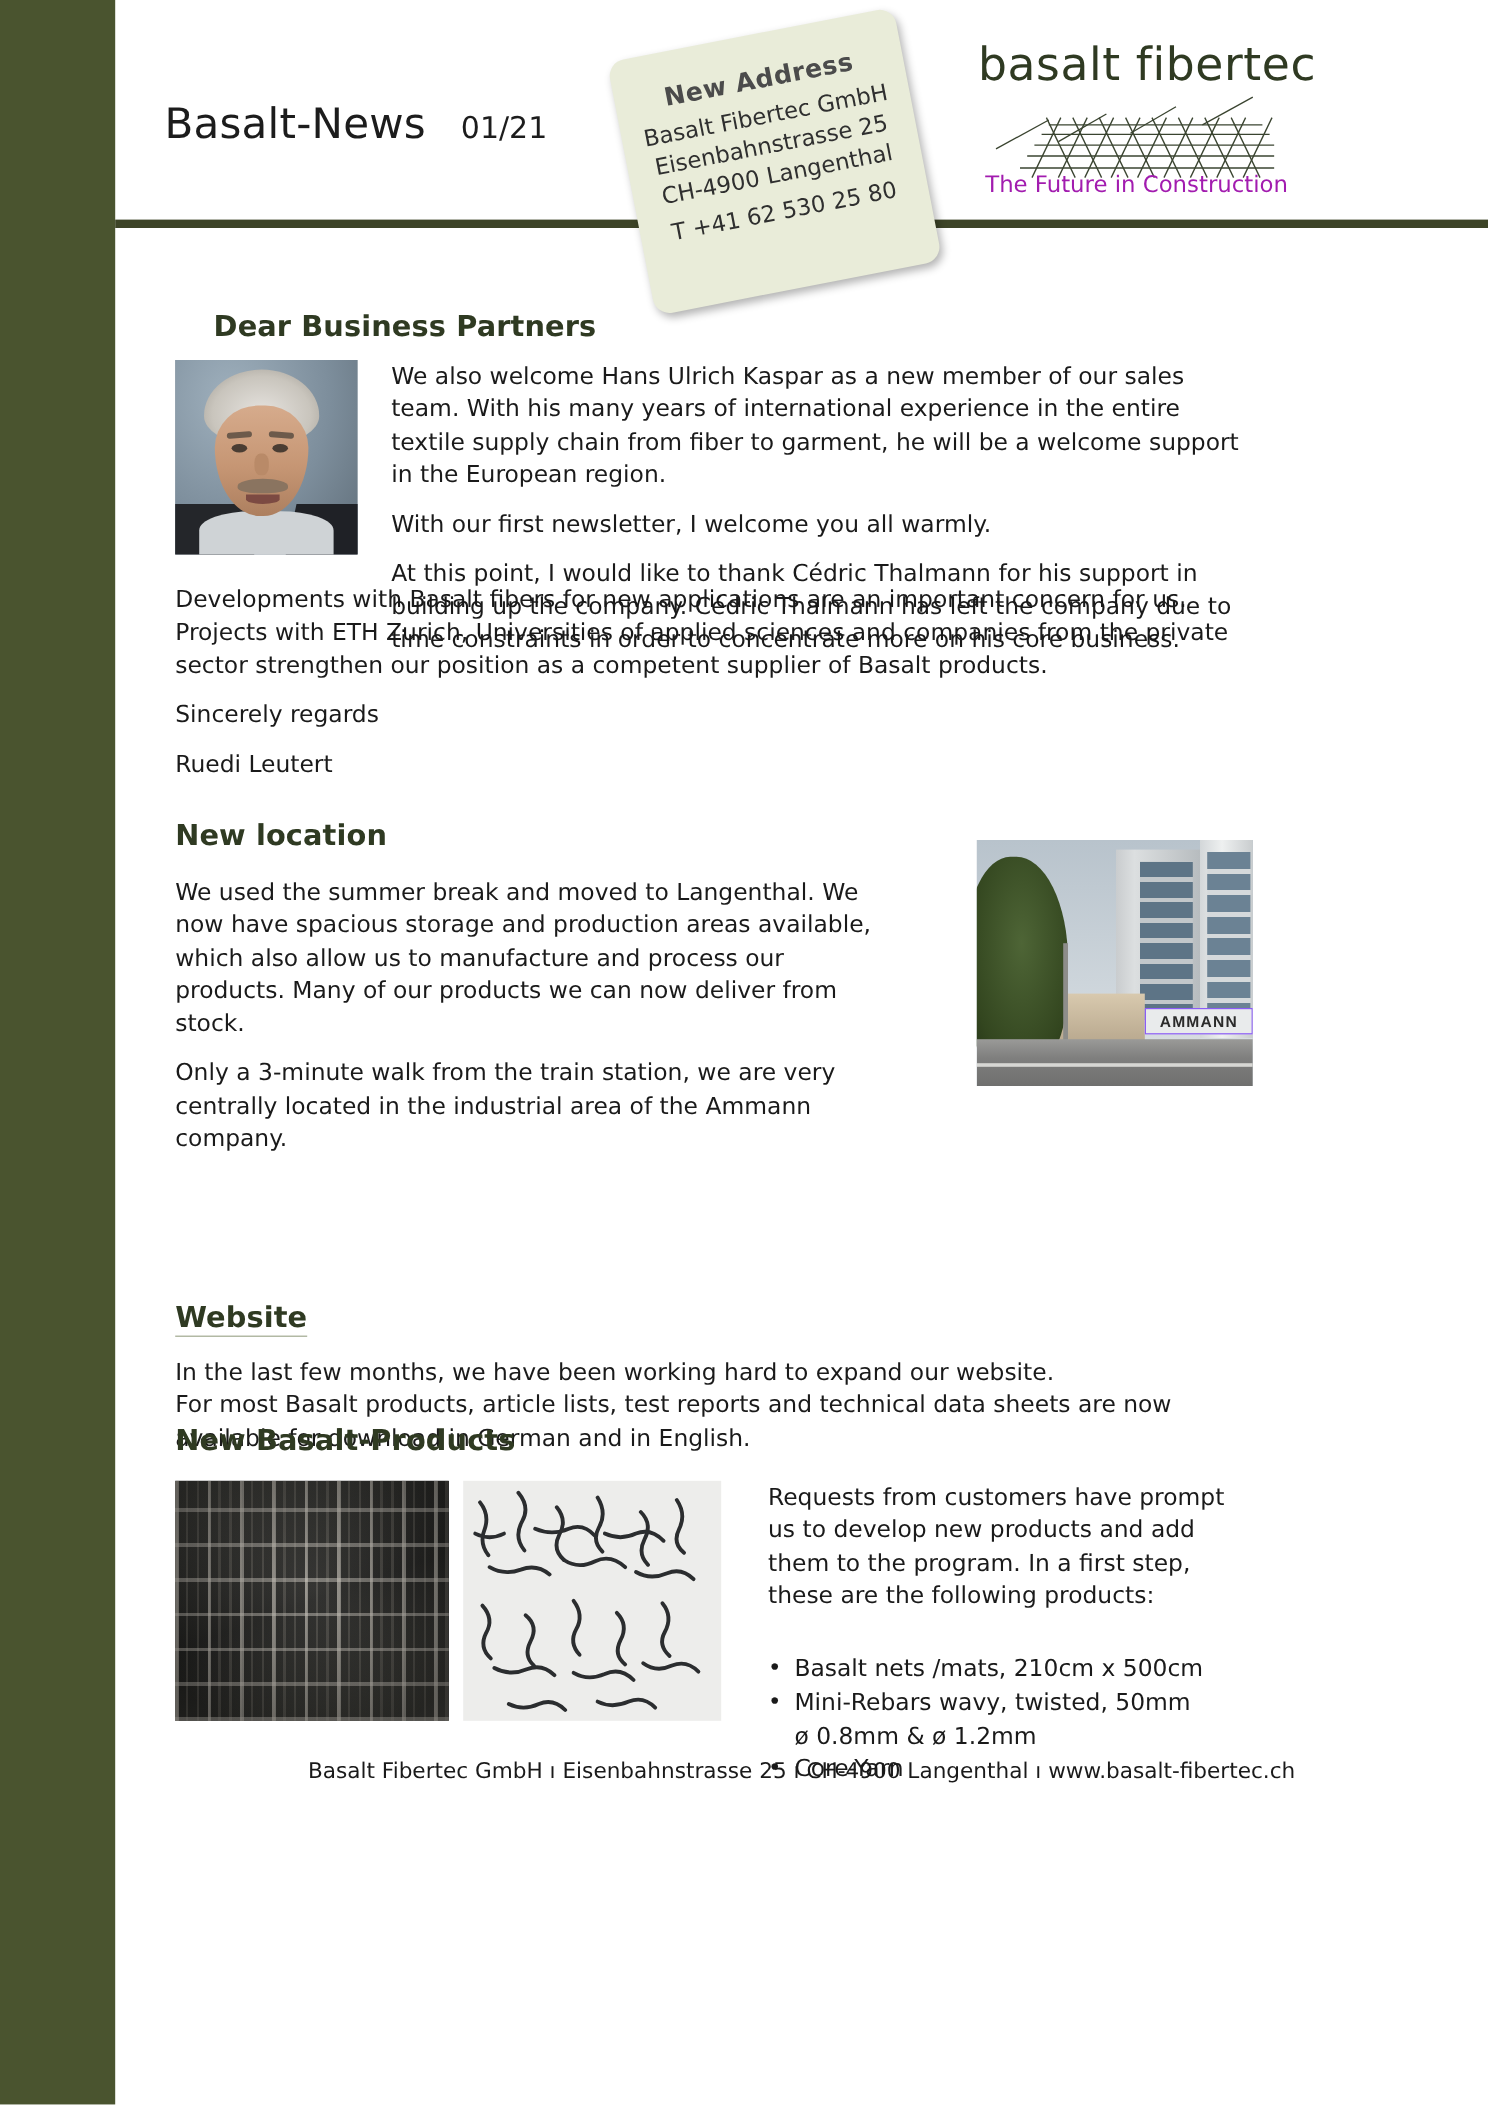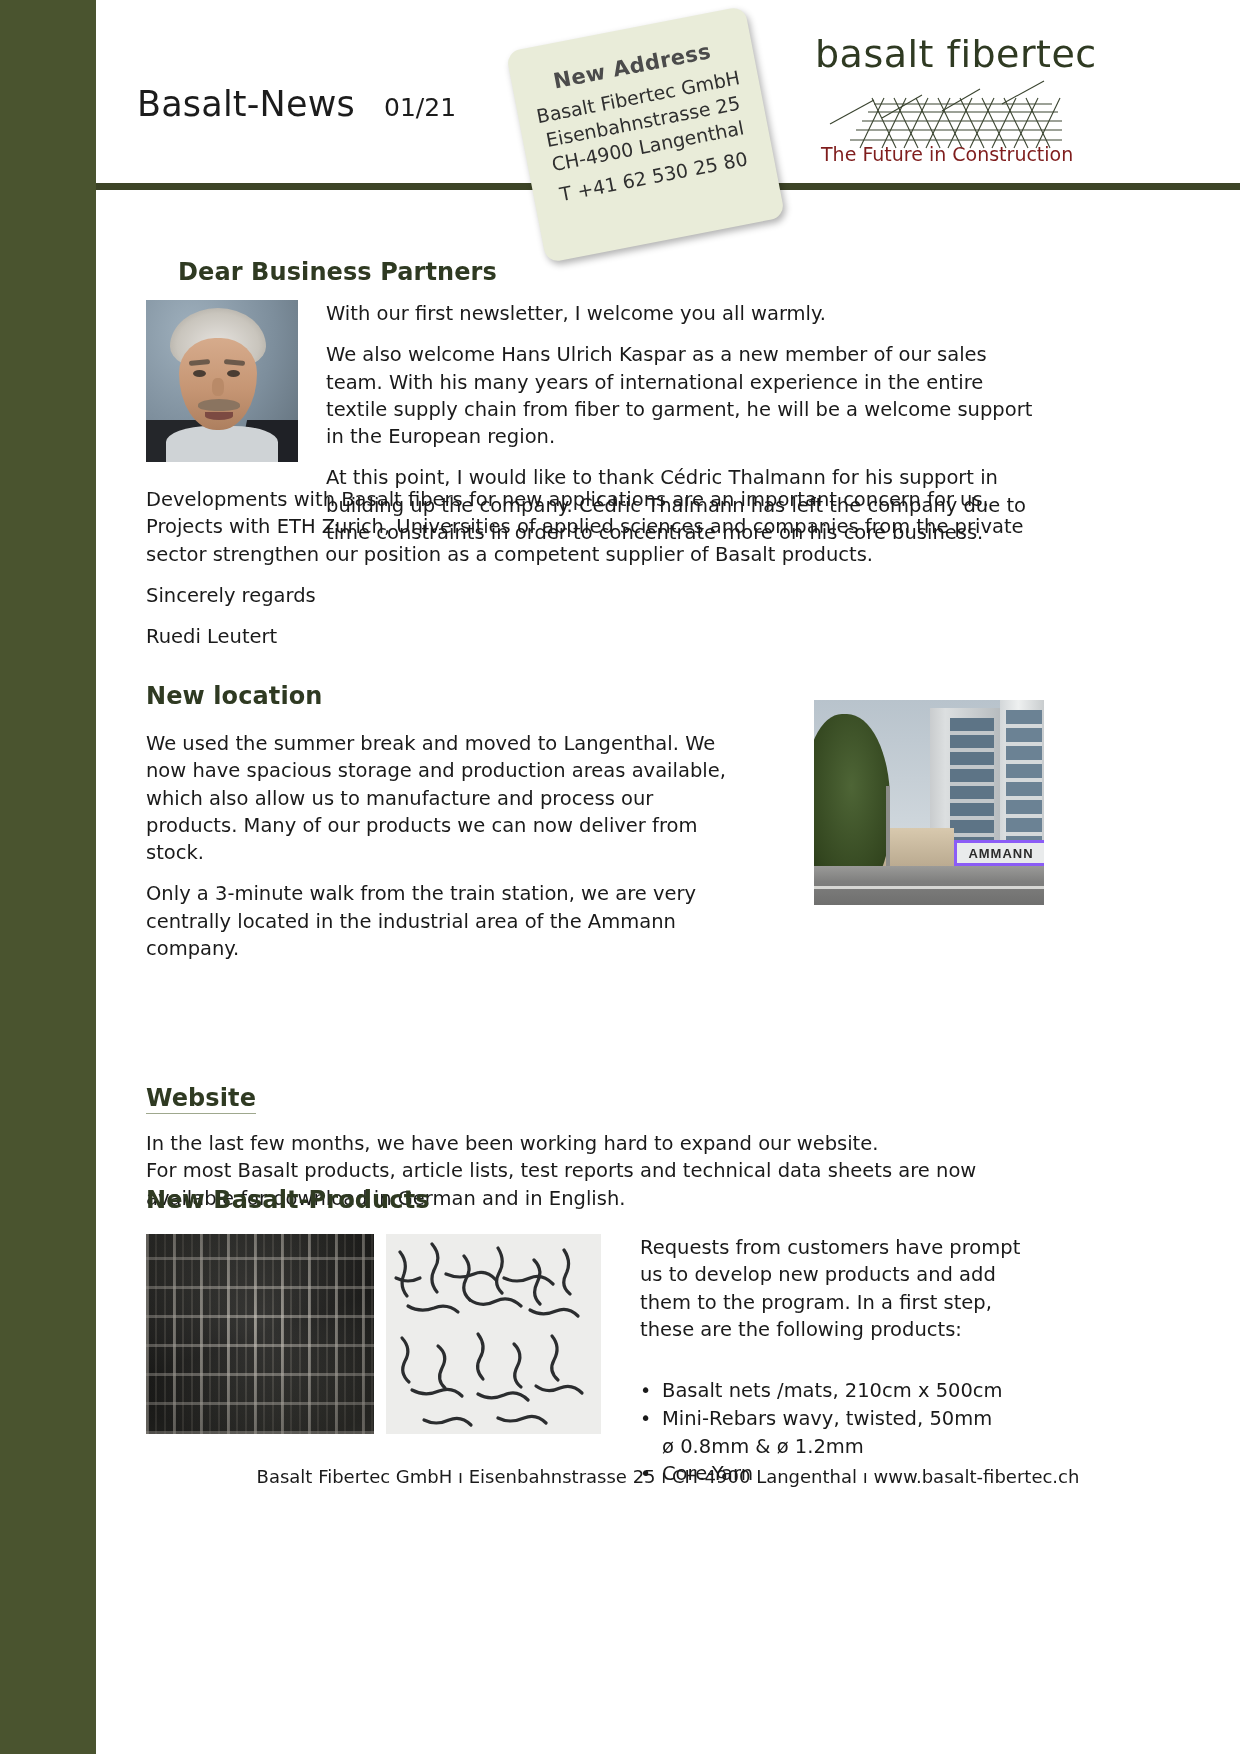--- a/index.html
+++ b/index.html
@@ -121,21 +121,21 @@
     top: 48px;
     width: 250px;
     height: 72px;
   }
   .logo-tagline {
     position: absolute;
     left: 9px;
     top: 113px;
     font-family: "DejaVu Sans", sans-serif;
     font-size: 19px;
-    color: #7f1d1d;
+    color: #a21caf;
     white-space: nowrap;
   }
 
   
   .content {
     position: absolute;
     left: 146px;
     top: 0;
     width: 902px;
   }
@@ -306,21 +306,21 @@
   .lp-road-line {
     position: absolute; left: 0; top: 186px;
     width: 230px; height: 3px;
     background: #d7d7d4;
   }
   .lp-sign {
     position: absolute; left: 140px; top: 140px;
     width: 88px; height: 20px;
     background: #e9ebec;
     display: flex; align-items: center; justify-content: center;
-    border: 3px solid #8b5cf6;
+    border: 1px solid #8b5cf6;
   }
   .lp-sign span {
     font-family: "Liberation Sans", sans-serif;
     font-size: 13px;
     font-weight: 700;
     letter-spacing: 1px;
     color: #2b2b2b;
   }
   .lp-pole {
     position: absolute; left: 72px; top: 86px;
@@ -488,22 +488,22 @@
         <div class="portrait-brow pb-l"></div>
         <div class="portrait-brow pb-r"></div>
         <div class="portrait-eye pe-l"></div>
         <div class="portrait-eye pe-r"></div>
         <div class="portrait-nose"></div>
         <div class="portrait-stache"></div>
         <div class="portrait-mouth"></div>
       </div>
 
       <div class="intro-right">
+        <p class="body">We also welcome Hans Ulrich Kaspar as a new member of our sales team. With his many years of international experience in the entire textile supply chain from fiber to garment, he will be a welcome support in the European region.</p>
         <p class="body">With our first newsletter, I welcome you all warmly.</p>
-        <p class="body">We also welcome Hans Ulrich Kaspar as a new member of our sales team. With his many years of international experience in the entire textile supply chain from fiber to garment, he will be a welcome support in the European region.</p>
         <p class="body">At this point, I would like to thank Cédric Thalmann for his support in building up the company. Cédric Thalmann has left the company due to time constraints in order to concentrate more on his core business.</p>
       </div>
 
       <div class="intro-full">
         <p class="body">Developments with Basalt fibers for new applications are an important concern for us. Projects with ETH Zurich, Universities of applied sciences and companies from the private sector strengthen our position as a competent supplier of Basalt products.</p>
         <p class="body">Sincerely regards</p>
         <p class="body">Ruedi Leutert</p>
       </div>
     </section>
 

